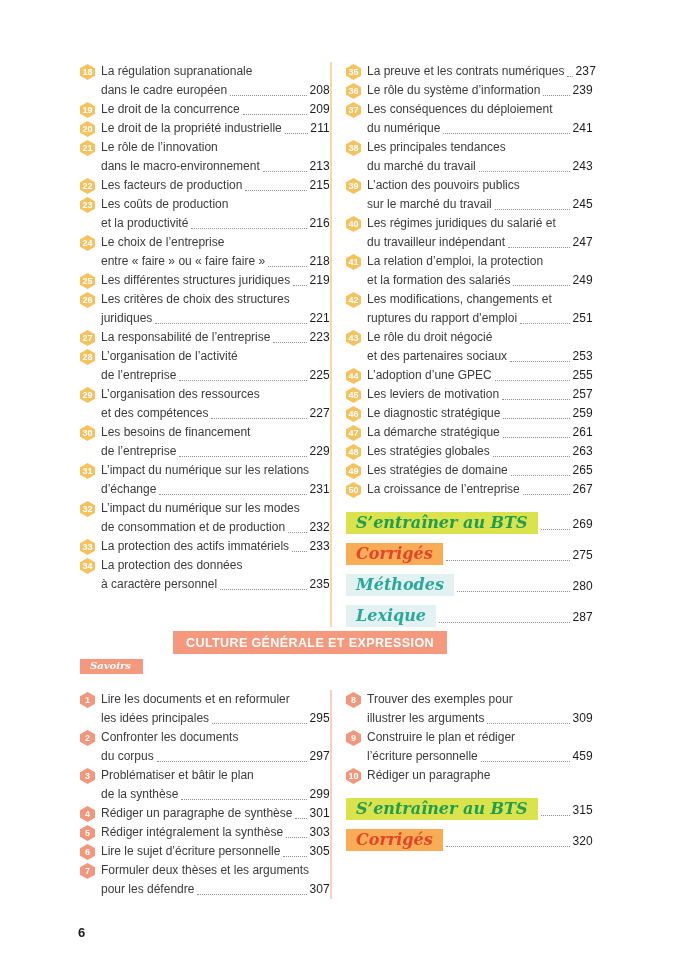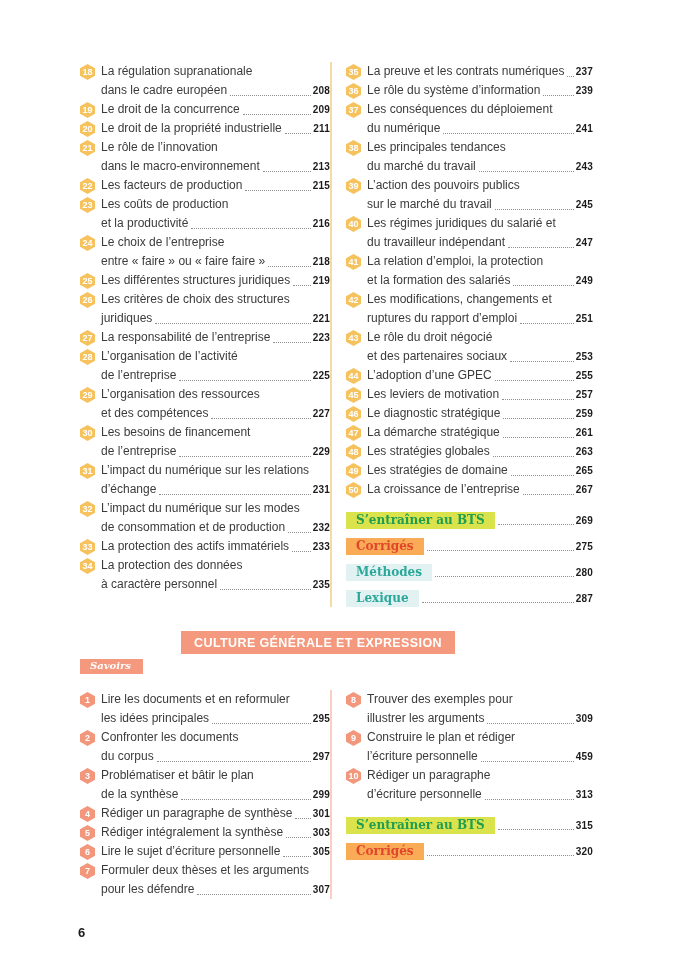--- a/index.html
+++ b/index.html
@@ -28,37 +28,37 @@
     clip-path:polygon(50% 0,100% 26%,100% 74%,50% 100%,0 74%,0 26%);
     color:#fff;font-size:9px;font-weight:bold;
     display:inline-flex;align-items:center;justify-content:center;
   }
   .badge.gold{background:var(--badge_gold,#f6c25e);}
   .badge.coral{background:var(--badge_coral,#f2977b);}
   .item-body{flex:1;min-width:0;}
   .line{display:flex;align-items:baseline;font-size:12px;line-height:19px;}
   .txt{white-space:nowrap;}
   .dots{flex:1;min-width:6px;border-bottom:1.4px dotted #8f8f8f;margin:0 2px 0 3px;align-self:flex-end;margin-bottom:4px;}
-  .pg{font-weight:bold;color:#1c1c1c;font-size:10px;letter-spacing:.2px;text-align:center;}
+  .pg{font-weight:normal;color:#1c1c1c;font-size:12px;letter-spacing:.2px;text-align:center;}
 
   
   .special-row{display:flex;align-items:baseline;margin-top:9px;}
   .special-row:first-of-type{margin-top:0;}
   .special-gap{margin-top:13px;}
   .special-label{
     font-family:"DejaVu Serif","Liberation Serif",serif;
-    font-weight:bold;font-size:12px;
+    font-style:italic;font-weight:bold;font-size:16px;
     padding:1px 10px 2px 10px;white-space:nowrap;
   }
   .special-label.bts{background:var(--bts_bg,#dbe34c);color:var(--bts_text,#1f9e52);}
   .special-label.corriges{background:var(--corriges_bg,#f9ab55);color:var(--corriges_text,#e1452c);}
   .special-label.methodes,.special-label.lexique{background:var(--methodes_bg,#e2f1f2);color:var(--methodes_text,#2aa89a);}
 
   
-  .culture-header{position:absolute;top:631px;left:0;width:620px;text-align:center;padding-left:8px;}
+  .culture-header{position:absolute;top:631px;left:0;width:620px;text-align:center;}
   .culture-header span{
     display:inline-block;background:var(--header_bg,#f4997d);color:#fff;
     font-weight:bold;font-size:12.5px;letter-spacing:.4px;
     padding:5px 13px 4px 13px;
   }
   .savoirs{position:absolute;top:655px;left:80px;}
   .savoirs span{
     display:inline-block;background:var(--header_bg,#f4997d);color:#fff;
     font-family:"DejaVu Serif","Liberation Serif",serif;
     font-style:italic;font-weight:bold;font-size:10px;
@@ -606,25 +606,20 @@
                 <span class="pg">459</span>
               </div>
             </div>
           </div>
           <div class="toc-item">
             <span class="badge coral">10</span>
             <div class="item-body">
               <div class="line">
                 <span class="txt">Rédiger un paragraphe</span>
               </div>
-              <div class="line">
-                <span class="txt">d’écriture personnelle</span>
-                <span class="dots"></span>
-                <span class="pg">313</span>
-              </div>
             </div>
           </div>
           <div class="special-row special-gap">
             <span class="special-label bts">S’entraîner au BTS</span>
             <span class="dots"></span>
             <span class="pg">315</span>
           </div>
           <div class="special-row">
             <span class="special-label corriges">Corrigés</span>
             <span class="dots"></span>

